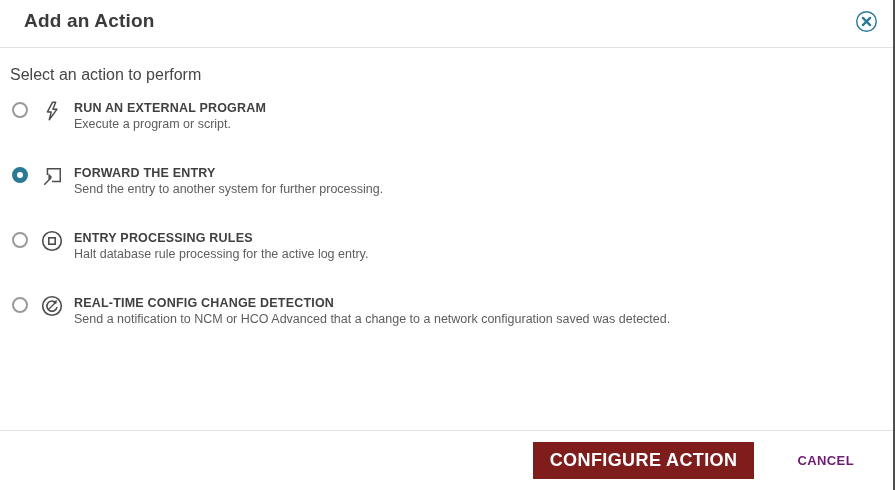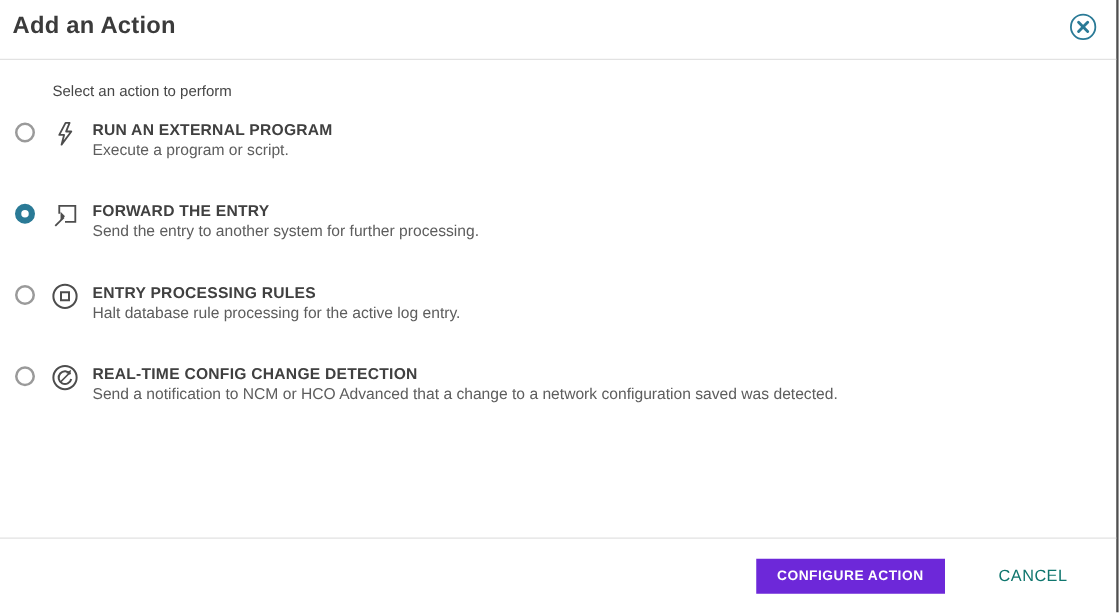--- a/index.html
+++ b/index.html
@@ -19,21 +19,21 @@
   }
   
   .dlg-header {
     position: relative;
     height: 48px;
     border-bottom: 1px solid #e2e2e2;
     flex: 0 0 auto;
   }
   .dlg-title {
     position: absolute;
-    left: 10px;
+    left: 24px;
     top: 10px;
     font-size: 19px;
     font-weight: 700;
     color: #3b3b3b;
     letter-spacing: 0.2px;
   }
   .close-btn {
     position: absolute;
     right: 15px;
     top: 10px;
@@ -44,24 +44,23 @@
     align-items: center;
     justify-content: center;
   }
   
   .dlg-body {
     flex: 1 1 auto;
     padding: 18px 10px 0 10px;
     overflow: hidden;
   }
   .subtitle {
-    font-size: 12px;
+    font-size: 16px;
     color: #464646;
     margin-bottom: 16px;
-    margin-left: 32px;
   }
   .option-row {
     display: flex;
     align-items: flex-start;
     margin-bottom: 33px;
     cursor: pointer;
   }
   .radio {
     flex: 0 0 auto;
     width: 16px;
@@ -103,35 +102,35 @@
     flex: 0 0 auto;
     height: 60px;
     border-top: 1px solid #e2e2e2;
     display: flex;
     align-items: center;
     justify-content: flex-end;
     padding-right: 39px;
     gap: 43px;
   }
   .btn-primary {
-    background: #6d28d9;
+    background: #7f1d1d;
     color: #ffffff;
     border: none;
     font-family: "Liberation Sans", sans-serif;
-    font-size: 11px;
+    font-size: 18px;
     font-weight: 700;
     letter-spacing: 0.4px;
     padding: 8px 17px;
     cursor: pointer;
     border-radius: 0;
   }
   .btn-link {
-    color: #0f766e;
+    color: #701a75;
     font-size: 13px;
-    font-weight: 400;
+    font-weight: 700;
     letter-spacing: 0.4px;
     text-decoration: none;
     cursor: pointer;
   }
 </style>
 </head>
 <body>
 
 <div class="dialog">
 

